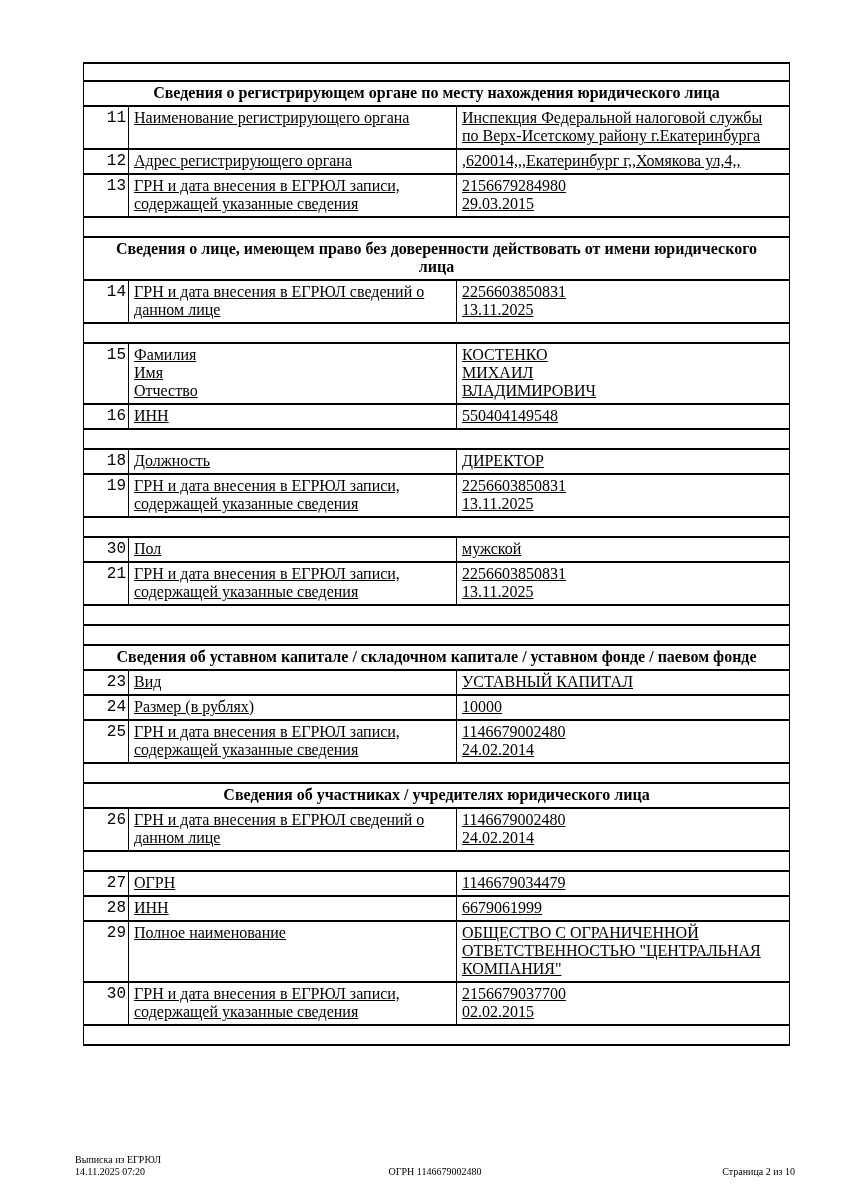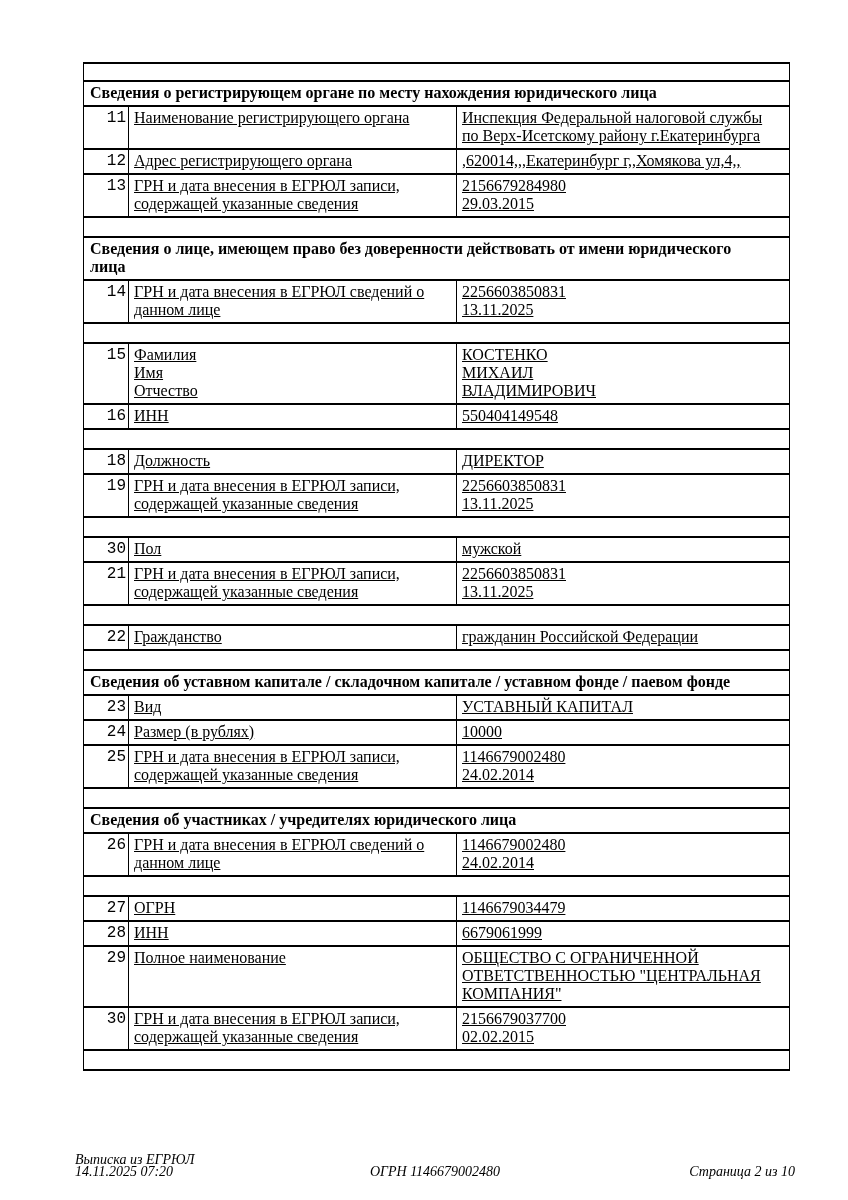--- a/index.html
+++ b/index.html
@@ -32,20 +32,21 @@
     vertical-align: top;
     padding: 2px 4px 3px 5px;
   }
   table.egrul td.blank {
     height: 20px;
     padding: 0;
   }
   tr.top-blank td.blank { height: 18px; }
   table.egrul td.section {
     font-weight: bold;
+    text-align: center;
     white-space: pre-line;
     padding: 2px 6px 3px 6px;
   }
   table.egrul td.num {
     text-align: right;
     padding-left: 2px;
     padding-right: 2px;
     font-family: Liberation Mono, monospace;
   }
   table.egrul td.label,
@@ -55,23 +56,22 @@
     text-decoration: underline;
   }
   .footer {
     position: absolute;
     left: 75px;
     top: 1134px;
     width: 720px;
     display: grid;
     grid-template-columns: 1fr auto 1fr;
     align-items: end;
-    font-size: 14px;
+    font-size: 10px;
     line-height: 12px;
-    font-style: italic;
   }
   .footer .f-left { text-align: left; }
   .footer .f-center { text-align: center; margin-top: 32px; }
   .footer .f-right { text-align: right; margin-top: 12px; }
 </style>
 </head>
 <body>
 
 <div class="page">
 
@@ -163,25 +163,20 @@
         <tr>
           <td class="num">21</td>
           <td class="label">ГРН и дата внесения в ЕГРЮЛ записи,
 содержащей указанные сведения</td>
           <td class="value">2256603850831
 13.11.2025</td>
         </tr>
         <tr class="spacer">
           <td colspan="3" class="blank"></td>
         </tr>
-        <tr>
-          <td class="num">22</td>
-          <td class="label">Гражданство</td>
-          <td class="value">гражданин Российской Федерации</td>
-        </tr>
         <tr class="spacer">
           <td colspan="3" class="blank"></td>
         </tr>
         <tr>
           <td colspan="3" class="section">Сведения об уставном капитале / складочном капитале / уставном фонде / паевом фонде</td>
         </tr>
         <tr>
           <td class="num">23</td>
           <td class="label">Вид</td>
           <td class="value">УСТАВНЫЙ КАПИТАЛ</td>

